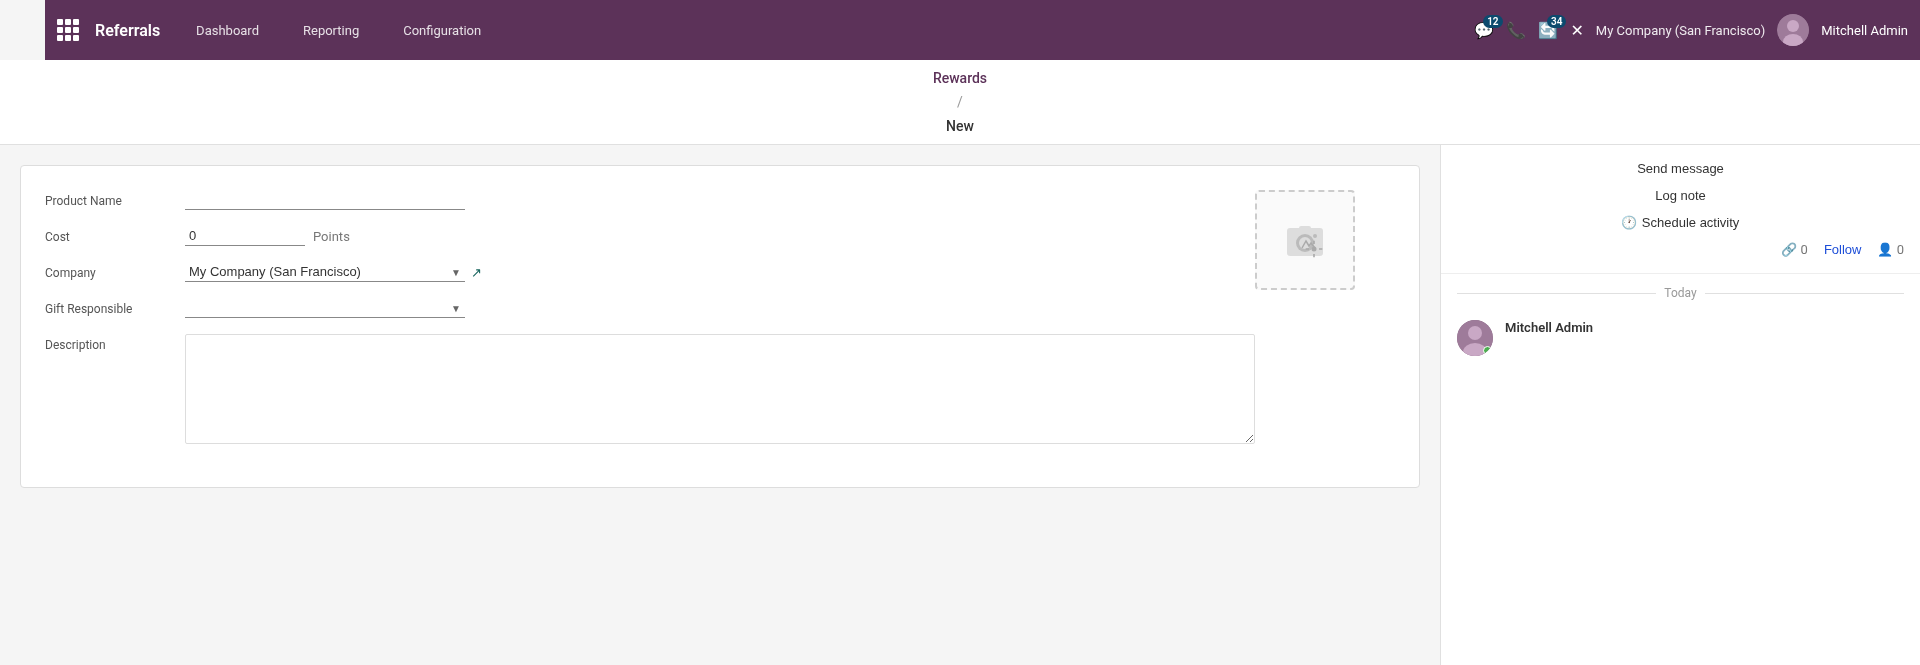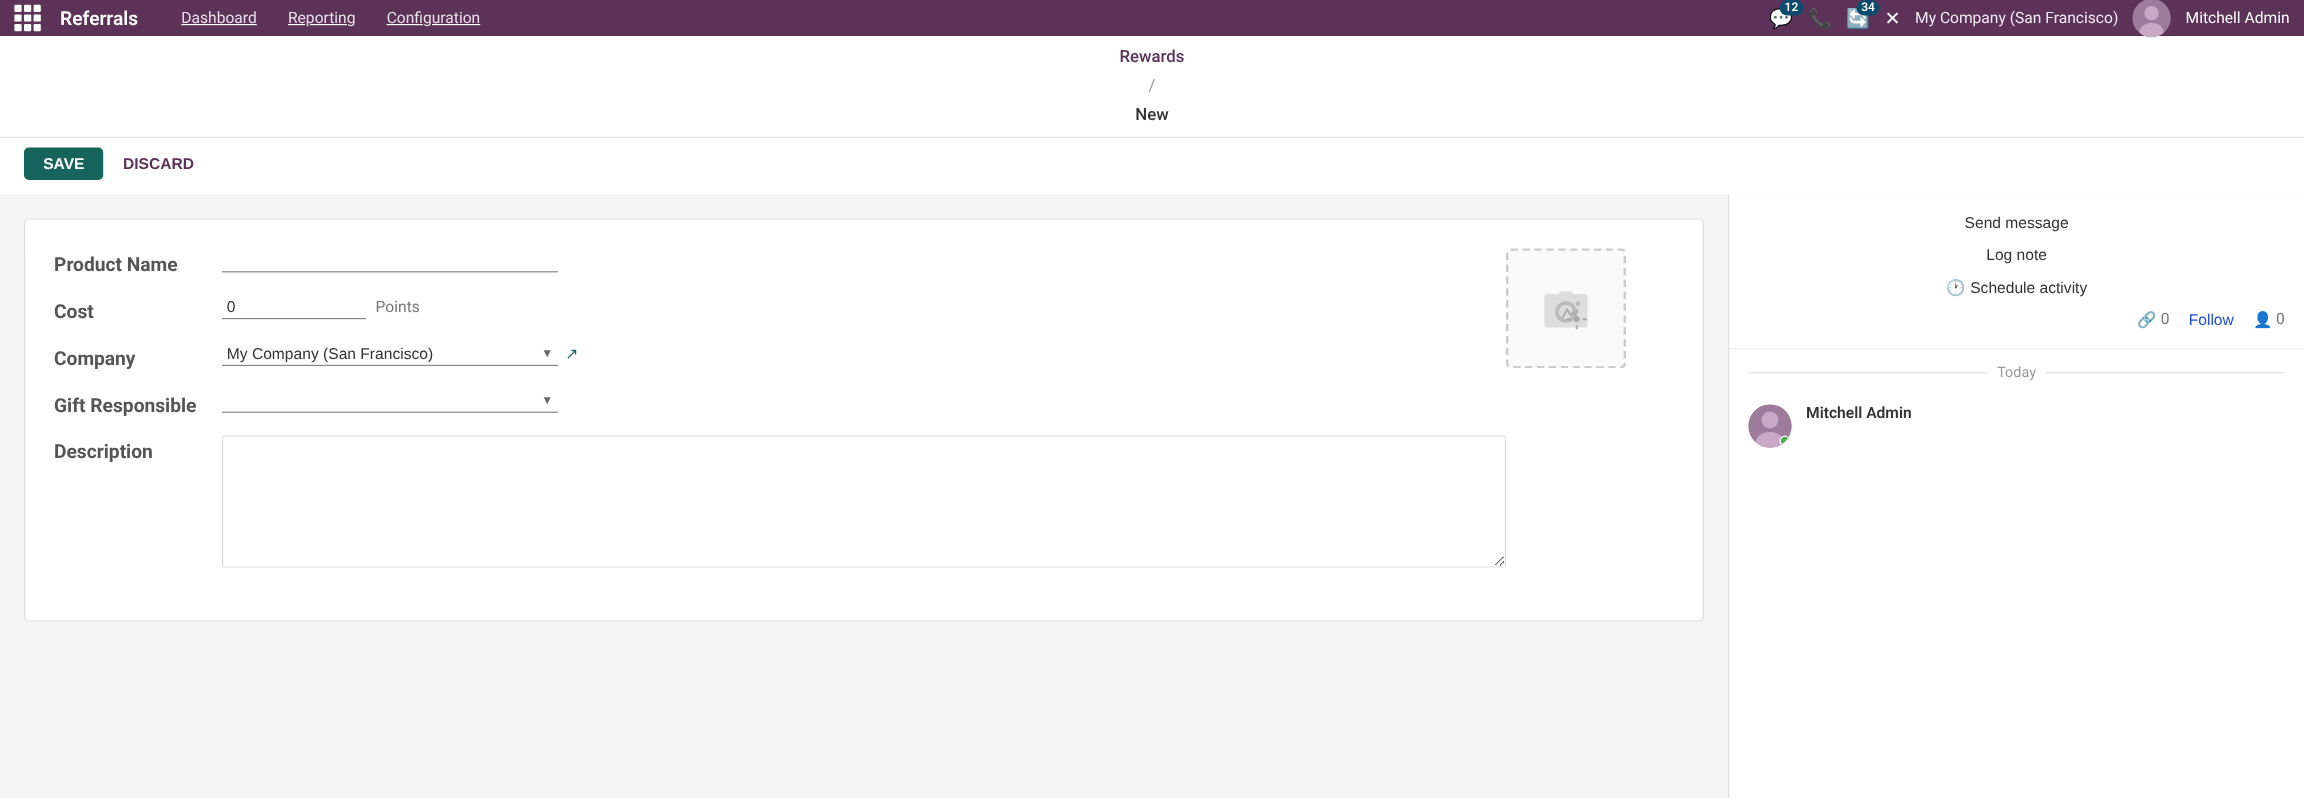--- a/index.html
+++ b/index.html
@@ -2,48 +2,48 @@
 <html><head>
   <meta charset="utf-8">
   <style>
     * { box-sizing: border-box; margin: 0; padding: 0; }
     body { font-family: -apple-system, BlinkMacSystemFont, 'Segoe UI', Roboto, sans-serif; font-size: 13px; background: #f5f5f5; color: #333; }
 
     
     .navbar {
       background: #5c3259;
       color: white;
-      height: 30px;
+      height: 60px;
       display: flex;
       align-items: center;
       padding: 0 12px;
       gap: 16px;
+      margin-left: 45px;
     }
     .navbar-grid-icon {
       display: grid;
       grid-template-columns: repeat(3,6px);
       gap: 2px;
       cursor: pointer;
     }
     .navbar-grid-icon span {
       width: 6px; height: 6px;
       background: white;
       border-radius: 1px;
     }
     .navbar-app-name {
       font-size: 16px;
       font-weight: 600;
       color: white;
       margin-right: 8px;
     }
     .navbar-menu {
       display: flex;
-      gap: 2px;
+      gap: 20px;
       flex: 1;
-      text-decoration: underline;
     }
     .navbar-menu-item {
       color: rgba(255,255,255,0.85);
       padding: 4px 12px;
       border-radius: 4px;
       cursor: pointer;
       font-size: 13px;
     }
     .navbar-right {
       display: flex;
@@ -152,23 +152,23 @@
       padding: 24px;
     }
     .form-row {
       display: flex;
       align-items: flex-start;
       margin-bottom: 16px;
     }
     .form-label {
       width: 140px;
       min-width: 140px;
-      font-weight: 700;
+      font-weight: 400;
       color: #555;
-      font-size: 16px;
+      font-size: 12px;
       padding-top: 4px;
     }
     .form-field {
       flex: 1;
     }
     .form-input {
       border: none;
       border-bottom: 1px solid #888;
       outline: none;
       font-size: 13px;
@@ -408,24 +408,20 @@
     <span class="navbar-user">Mitchell Admin</span>
   </div>
 </nav>
 
 <div class="top-bar">
   <div class="breadcrumb-bar">
     <span class="breadcrumb-link">Rewards</span>
     <span class="breadcrumb-sep">/</span>
     <span class="breadcrumb-current">New</span>
   </div>
-  <div class="action-bar">
-    <button class="btn-save">SAVE</button>
-    <button class="btn-discard">DISCARD</button>
-  </div>
 </div>
 
 <div class="main-layout">
 
   <div class="form-area">
     <div class="form-card">
       <div style="display: flex; justify-content: space-between;">
         <div style="flex: 1;">
 
           <div class="form-row">

